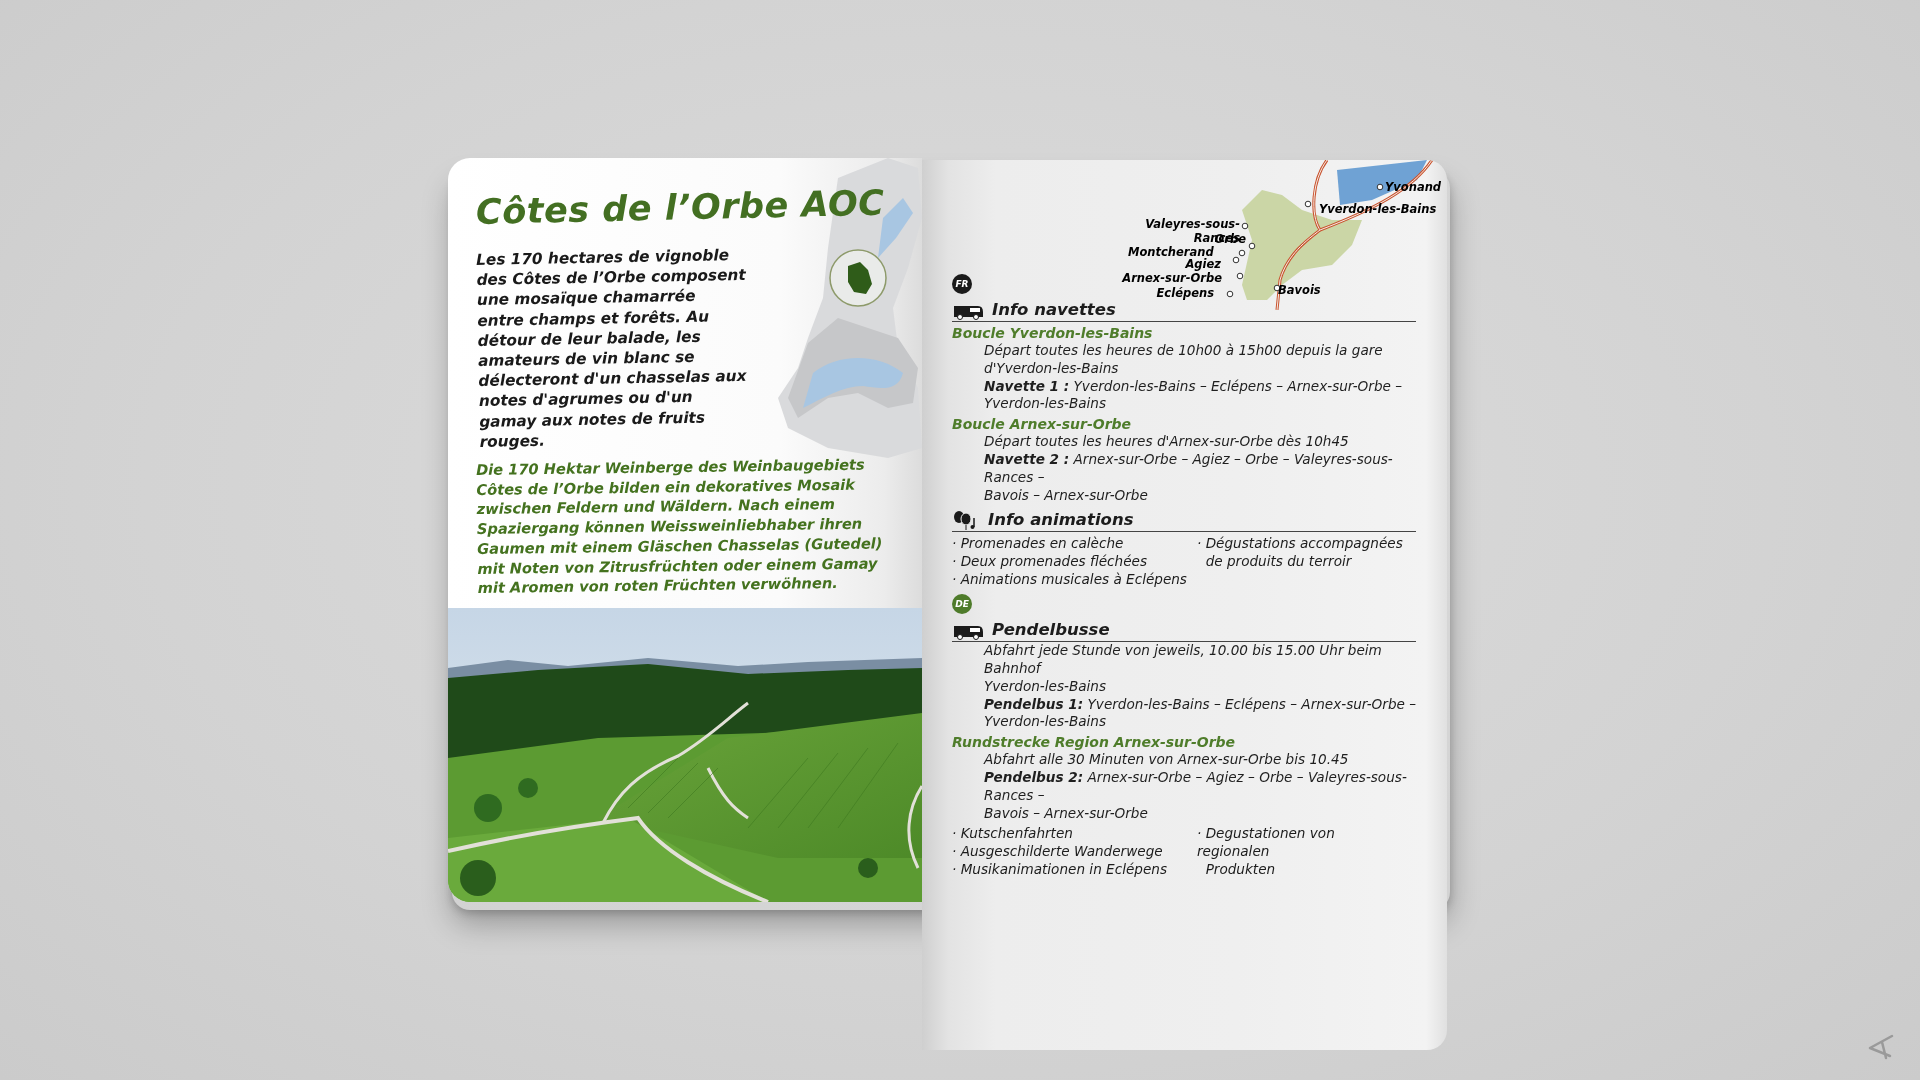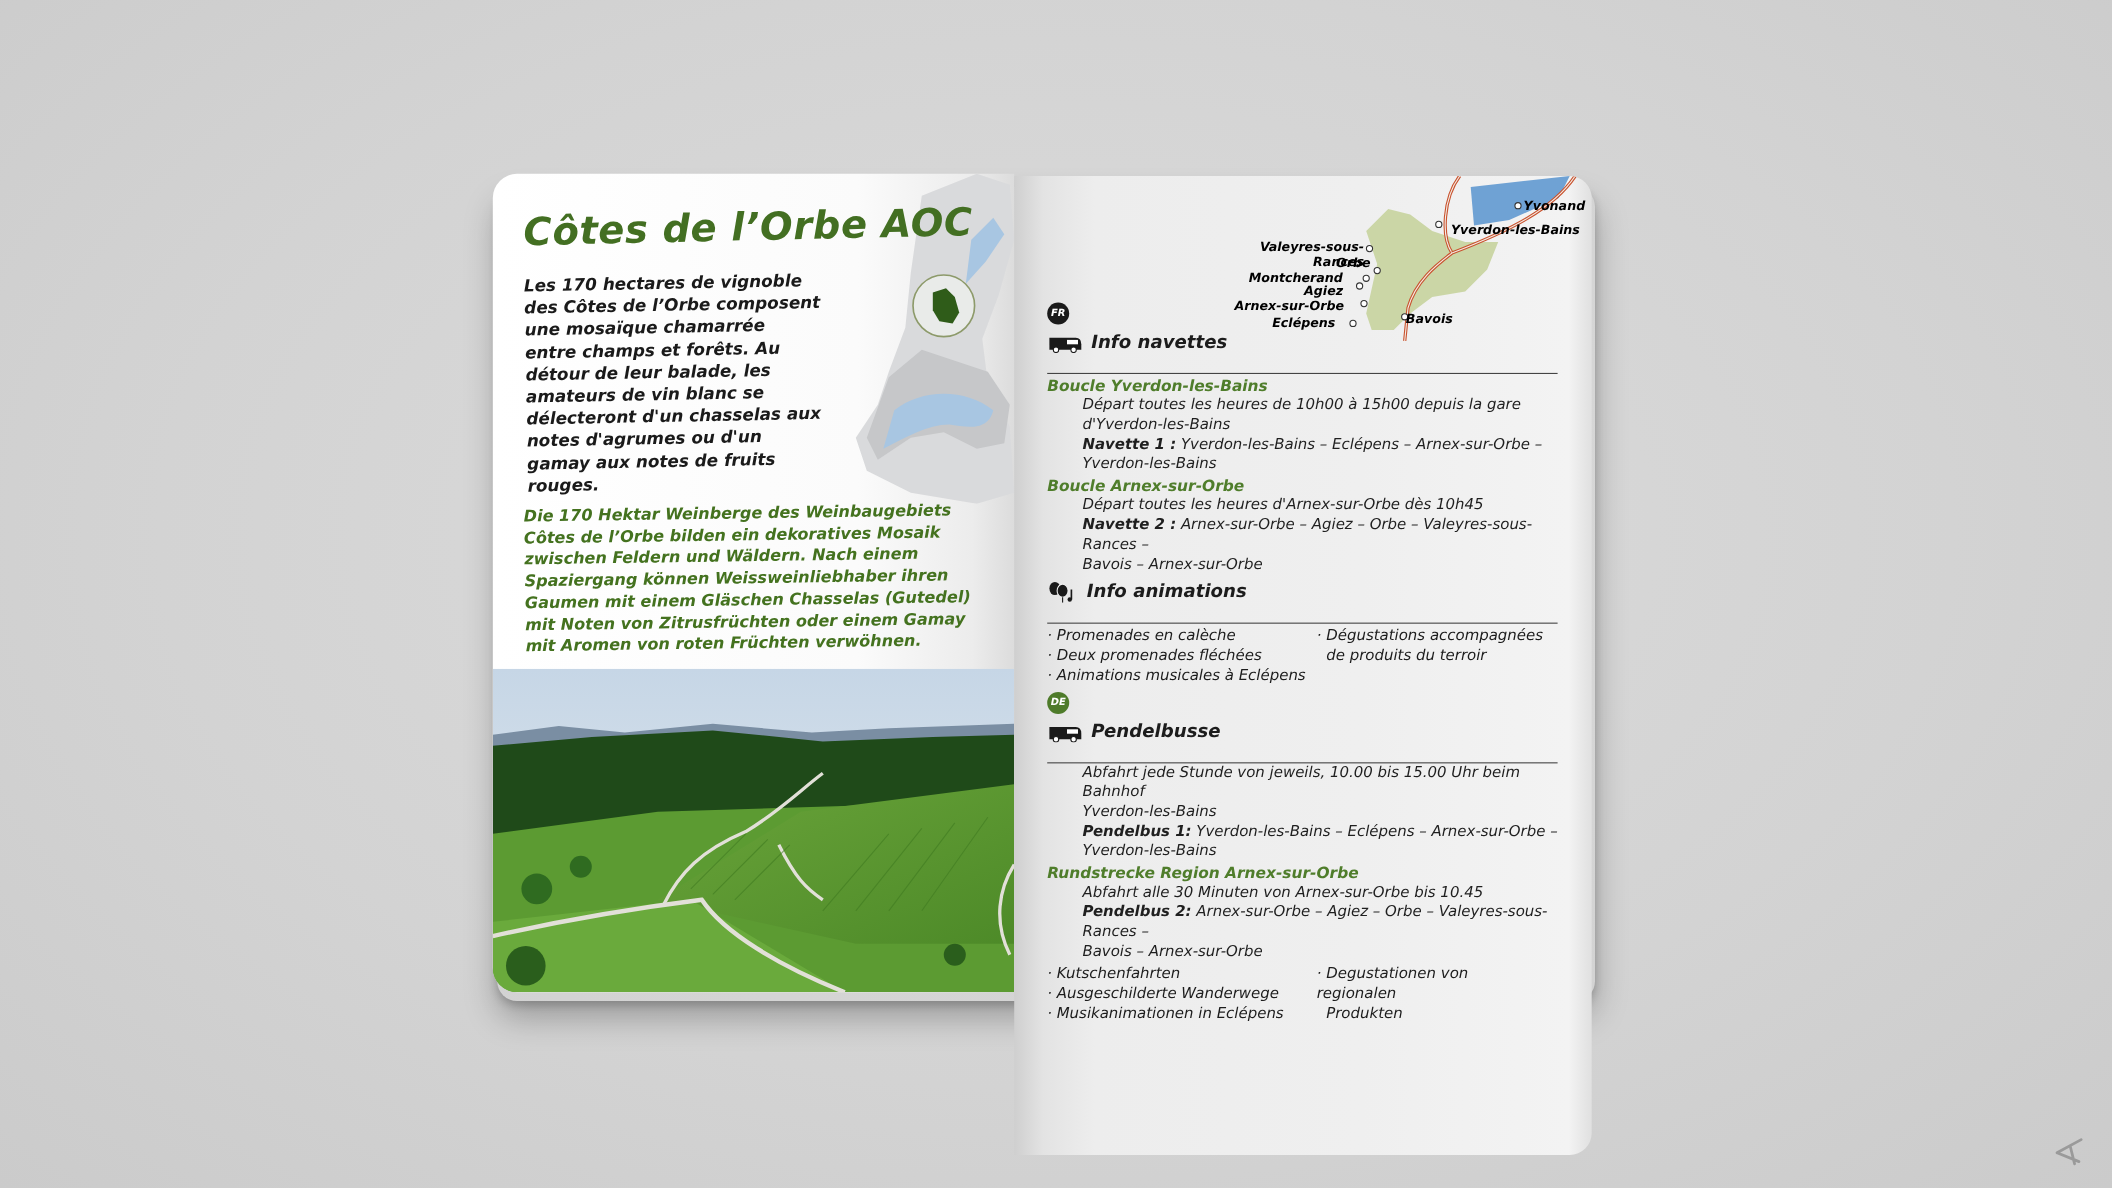--- a/index.html
+++ b/index.html
@@ -24,21 +24,21 @@
     font-weight:bold;font-style:italic;color:#44721f;transform:rotate(-0.8deg);transform-origin:left top;}
   .swiss-map{position:absolute;left:320px;top:0px;width:154px;height:300px;}
   .photo{position:absolute;left:0;top:450px;width:474px;height:294px;overflow:hidden;}
   
   .region-map{position:absolute;left:150px;top:0;width:375px;height:150px;}
   .content{position:absolute;left:30px;top:112px;width:464px;color:#1c1c1c;font-style:italic;}
   .lang-badge{display:inline-block;width:20px;height:20px;border-radius:50%;color:#fff;font-size:9px;
     font-weight:bold;text-align:center;line-height:20px;font-style:italic;}
   .lang-fr{background:#1a1a1a;}
   .lang-de{background:#4e7b2a;margin-top:6px;}
-  .sec-head{display:flex;align-items:flex-end;border-bottom:1.5px solid #444;padding-bottom:18px;margin-top:4px;height:22px;}
+  .sec-head{display:flex;align-items:flex-end;border-bottom:1.5px solid #444;padding-bottom:1px;margin-top:4px;height:22px;}
   .sec-head .htxt{font-size:16.5px;font-weight:bold;font-style:italic;margin-left:8px;line-height:20px;}
   .sub{font-size:14px;font-weight:bold;color:#4f7d2b;line-height:18px;margin-top:2px;}
   .line{font-size:13.6px;line-height:17.8px;color:#1f1f1f;margin-left:32px;}
   .line b{font-weight:bold;}
   .cols{display:flex;margin-top:3px;}
   .col1{width:245px;}
   .col2{width:210px;}
   .bullet{font-size:13.6px;line-height:17.6px;}
   .logo{position:absolute;left:1866px;top:1030px;width:32px;height:32px;}
 </style>
@@ -113,21 +113,21 @@
         <circle cx="164" cy="100" r="2.8"></circle>
       <circle cx="168" cy="116" r="2.8"></circle>
         <circle cx="158" cy="134" r="2.8"></circle>
         <circle cx="205" cy="128" r="2.8"></circle>
     </g>
   </svg>
   <div style="position:absolute;left:463px;top:20px;font-size:11.5px;font-weight:bold;font-style:italic;">Yvonand</div>
   <div style="position:absolute;left:397px;top:42px;font-size:11.5px;font-weight:bold;font-style:italic;">Yverdon-les-Bains</div>
   <div style="position:absolute;left:188px;top:57px;width:130px;text-align:right;font-size:11.5px;font-weight:bold;font-style:italic;">Valeyres-sous-Rances</div>
   <div style="position:absolute;left:250px;top:72px;width:74px;text-align:right;font-size:11.5px;font-weight:bold;font-style:italic;">Orbe</div>
-  <div style="position:absolute;left:206px;top:85px;width:100px;text-align:center;font-size:11.5px;font-weight:bold;font-style:italic;">Montcherand</div>
+  <div style="position:absolute;left:206px;top:85px;width:100px;text-align:left;font-size:11.5px;font-weight:bold;font-style:italic;">Montcherand</div>
   <div style="position:absolute;left:240px;top:97px;width:59px;text-align:right;font-size:11.5px;font-weight:bold;font-style:italic;">Agiez</div>
   <div style="position:absolute;left:190px;top:111px;width:110px;text-align:right;font-size:11.5px;font-weight:bold;font-style:italic;">Arnex-sur-Orbe</div>
   <div style="position:absolute;left:200px;top:126px;width:92px;text-align:right;font-size:11.5px;font-weight:bold;font-style:italic;">Eclépens</div>
   <div style="position:absolute;left:356px;top:123px;font-size:11.5px;font-weight:bold;font-style:italic;">Bavois</div>
 
   <div class="content">
     
     <div class="lang-badge lang-fr">FR</div>
     <div class="sec-head">
       <svg width="32" height="16" viewBox="0 0 32 16">

